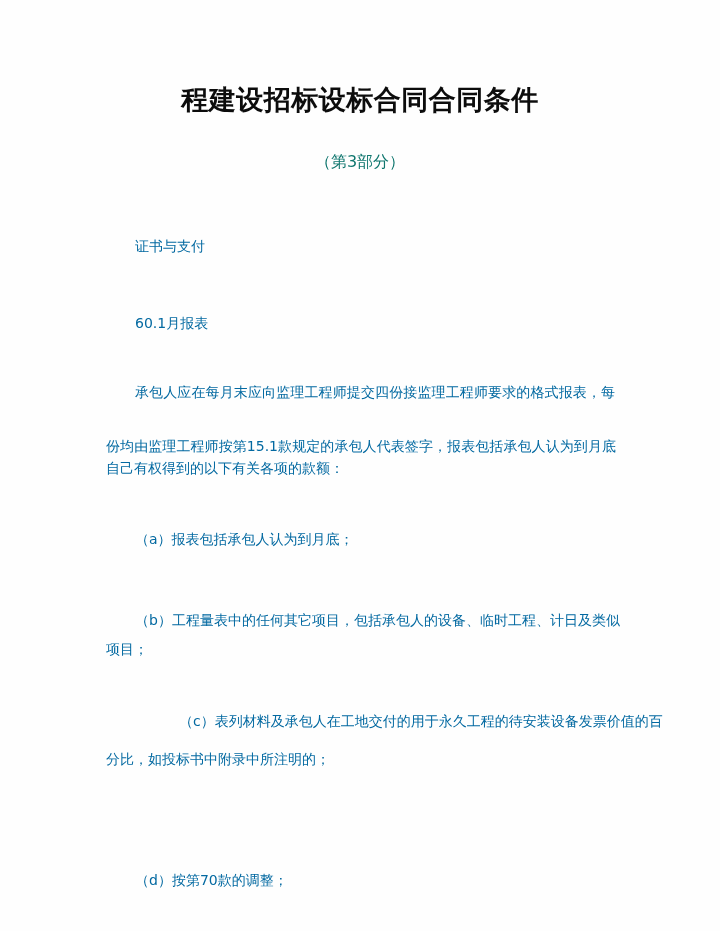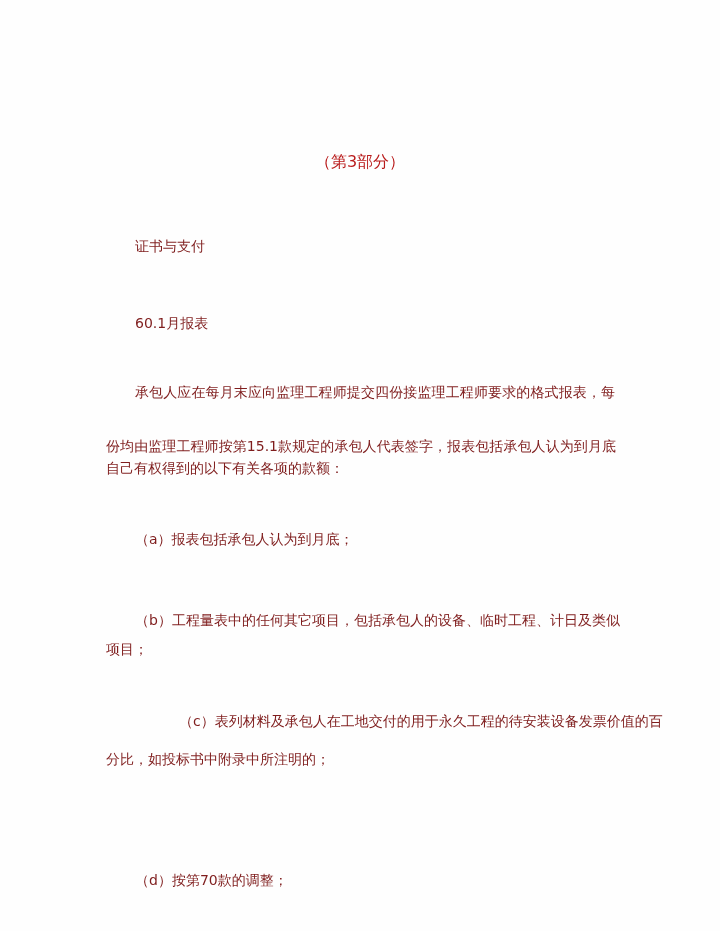--- a/index.html
+++ b/index.html
@@ -33,42 +33,43 @@
       letter-spacing: 0.5px;
       color: #0c0c0c;
     }
     .subtitle {
       position: absolute;
       left: 0;
       width: 720px;
       top: 152px;
       text-align: center;
       font-size: 16px;
-      color: #b91c1c;
+      color: #0f766e;
     }
     .line {
       position: absolute;
       font-size: 14px;
       line-height: 20px;
       white-space: nowrap;
-      color: #7f1d1d;
+      color: #0369a1;
     }
     .indent { left: 135px; }
     .flush { left: 106px; }
     .justify-line {
       width: 510px;
       text-align: justify;
       text-align-last: justify;
     }
   </style>
 </head>
 <body>
 
 <div class="page">
 
+  <div class="title">程建设招标设标合同合同条件</div>
 
   <div class="subtitle">（第3部分）</div>
 
   <div class="line indent" style="top:236px;">证书与支付</div>
 
   <div class="line indent" style="top:313px;">60.1月报表</div>
 
   <div>
     <div class="line indent" style="top:382px; width:480px; text-align:justify; text-align-last:justify;">承包人应在每月末应向监理工程师提交四份接监理工程师要求的格式报表，每</div>
     <div class="line flush justify-line" style="top:420px;margin-top:16px;">份均由监理工程师按第15.1款规定的承包人代表签字，报表包括承包人认为到月底</div>

